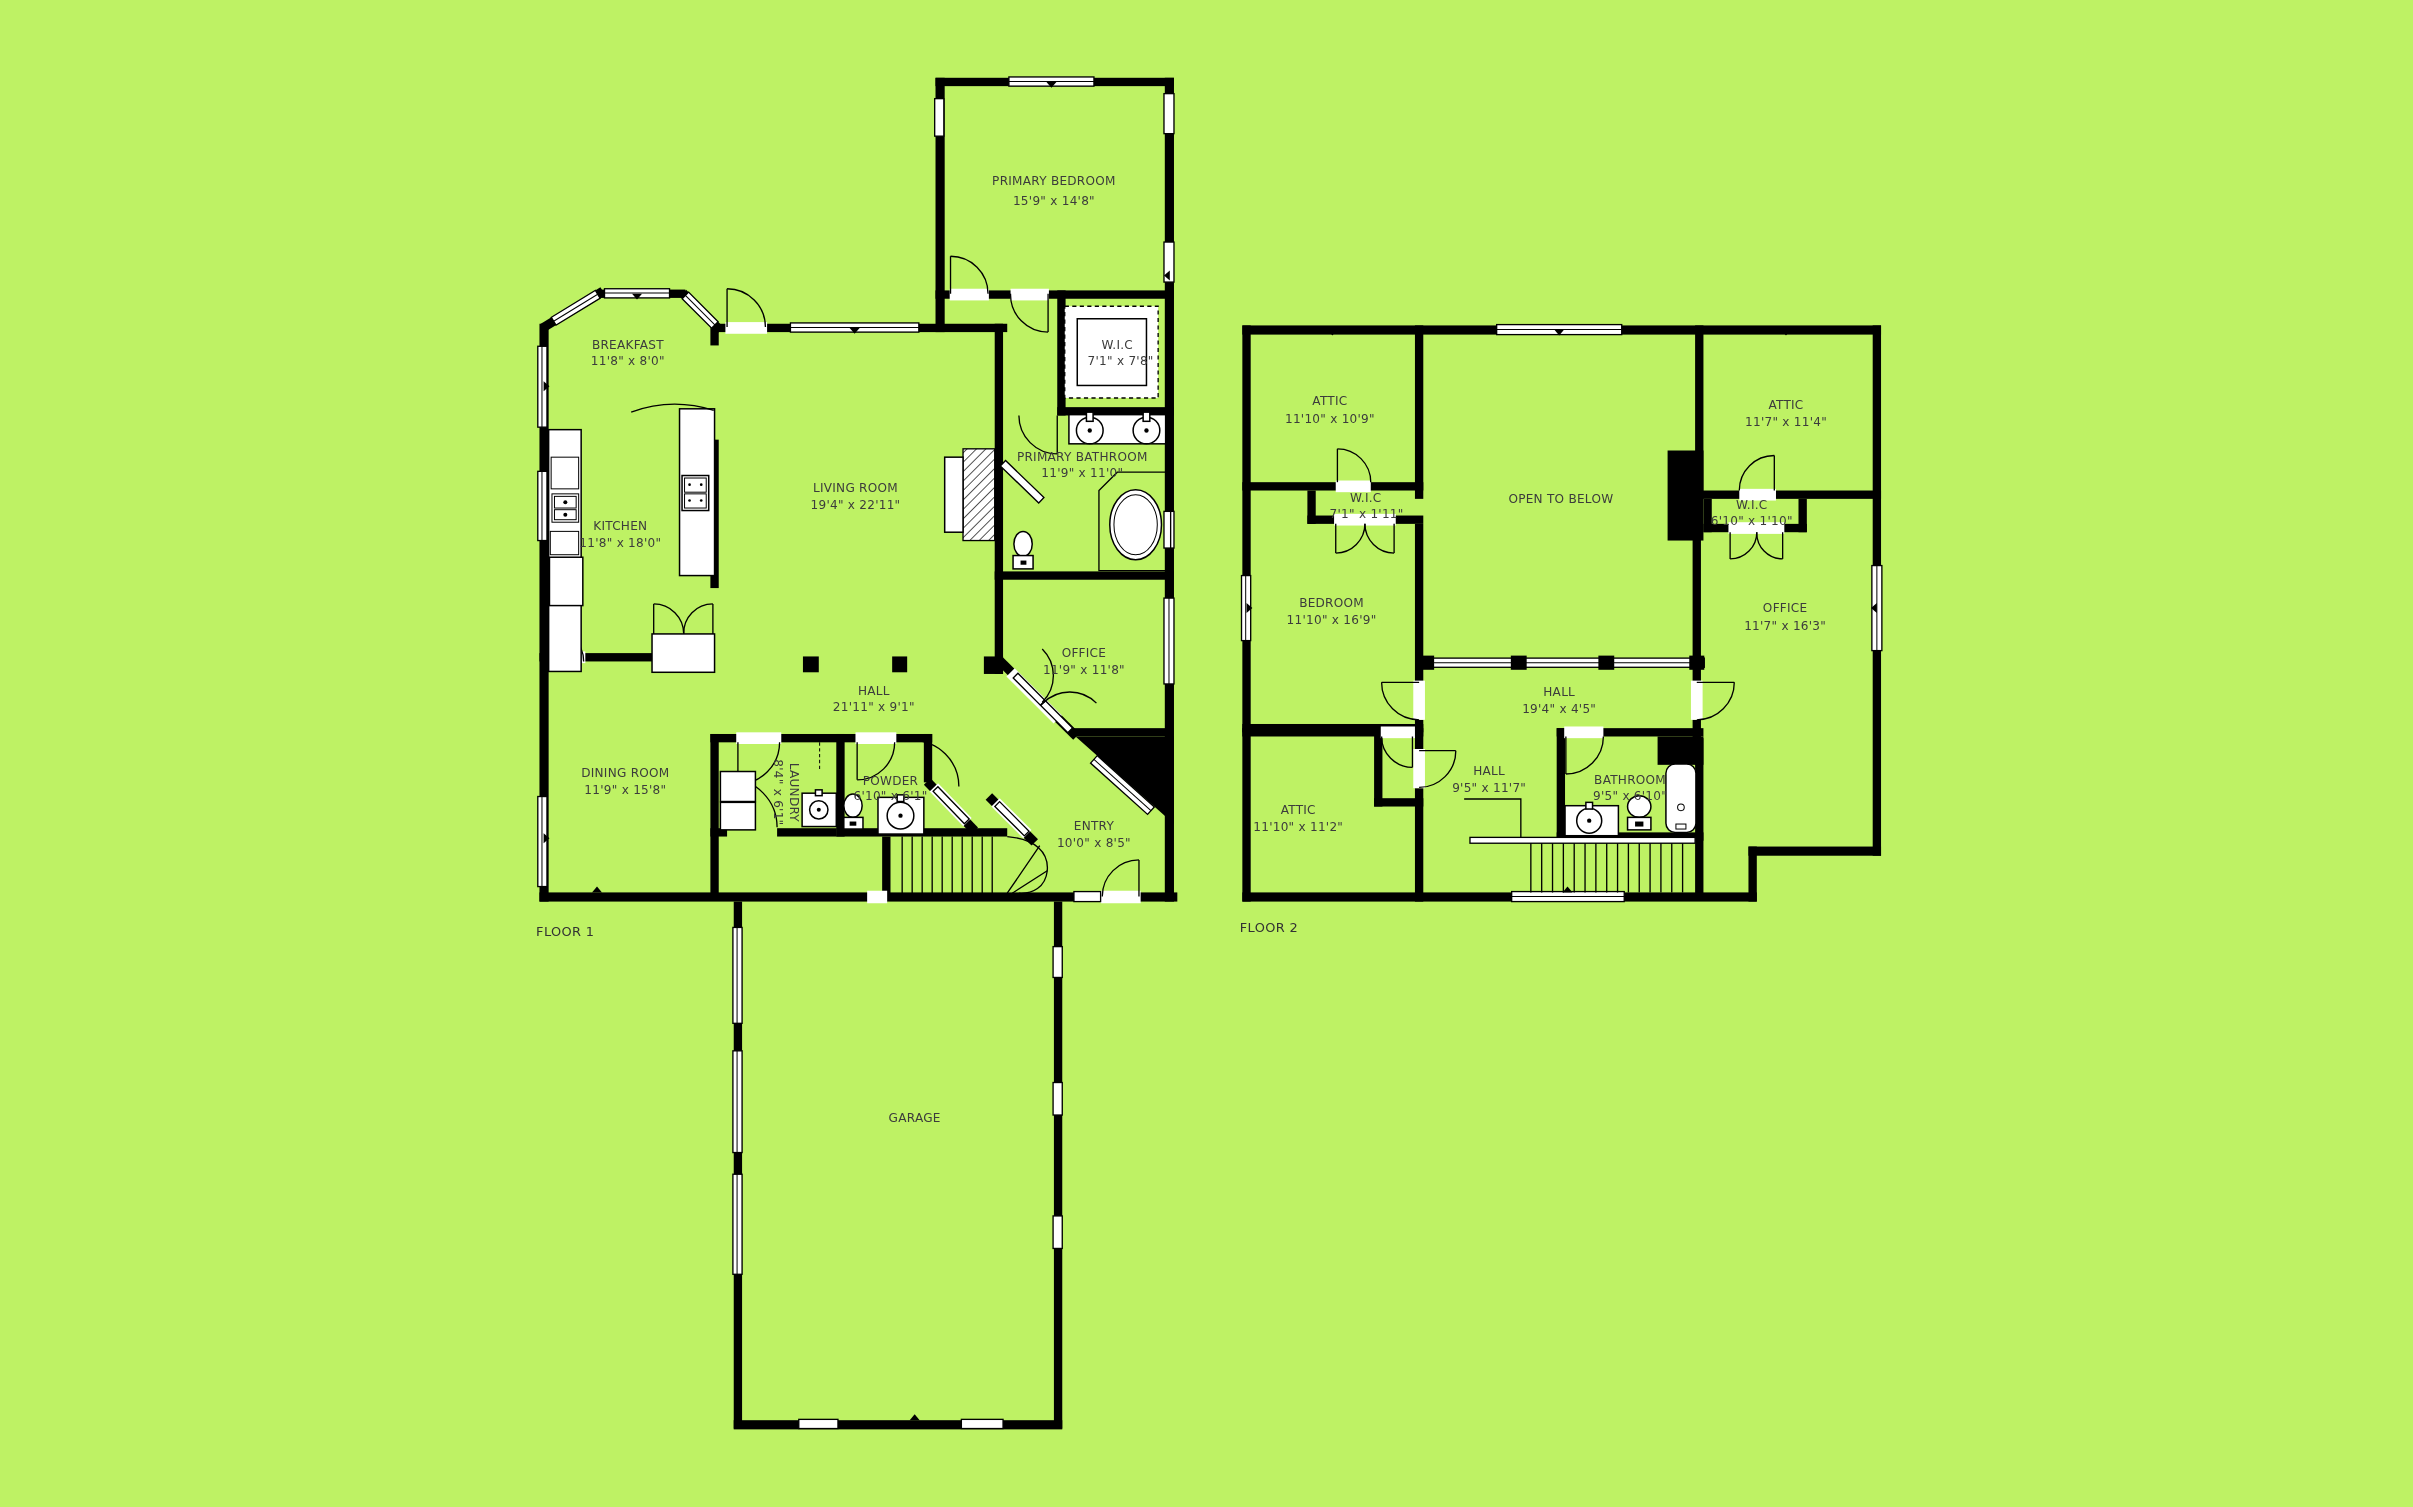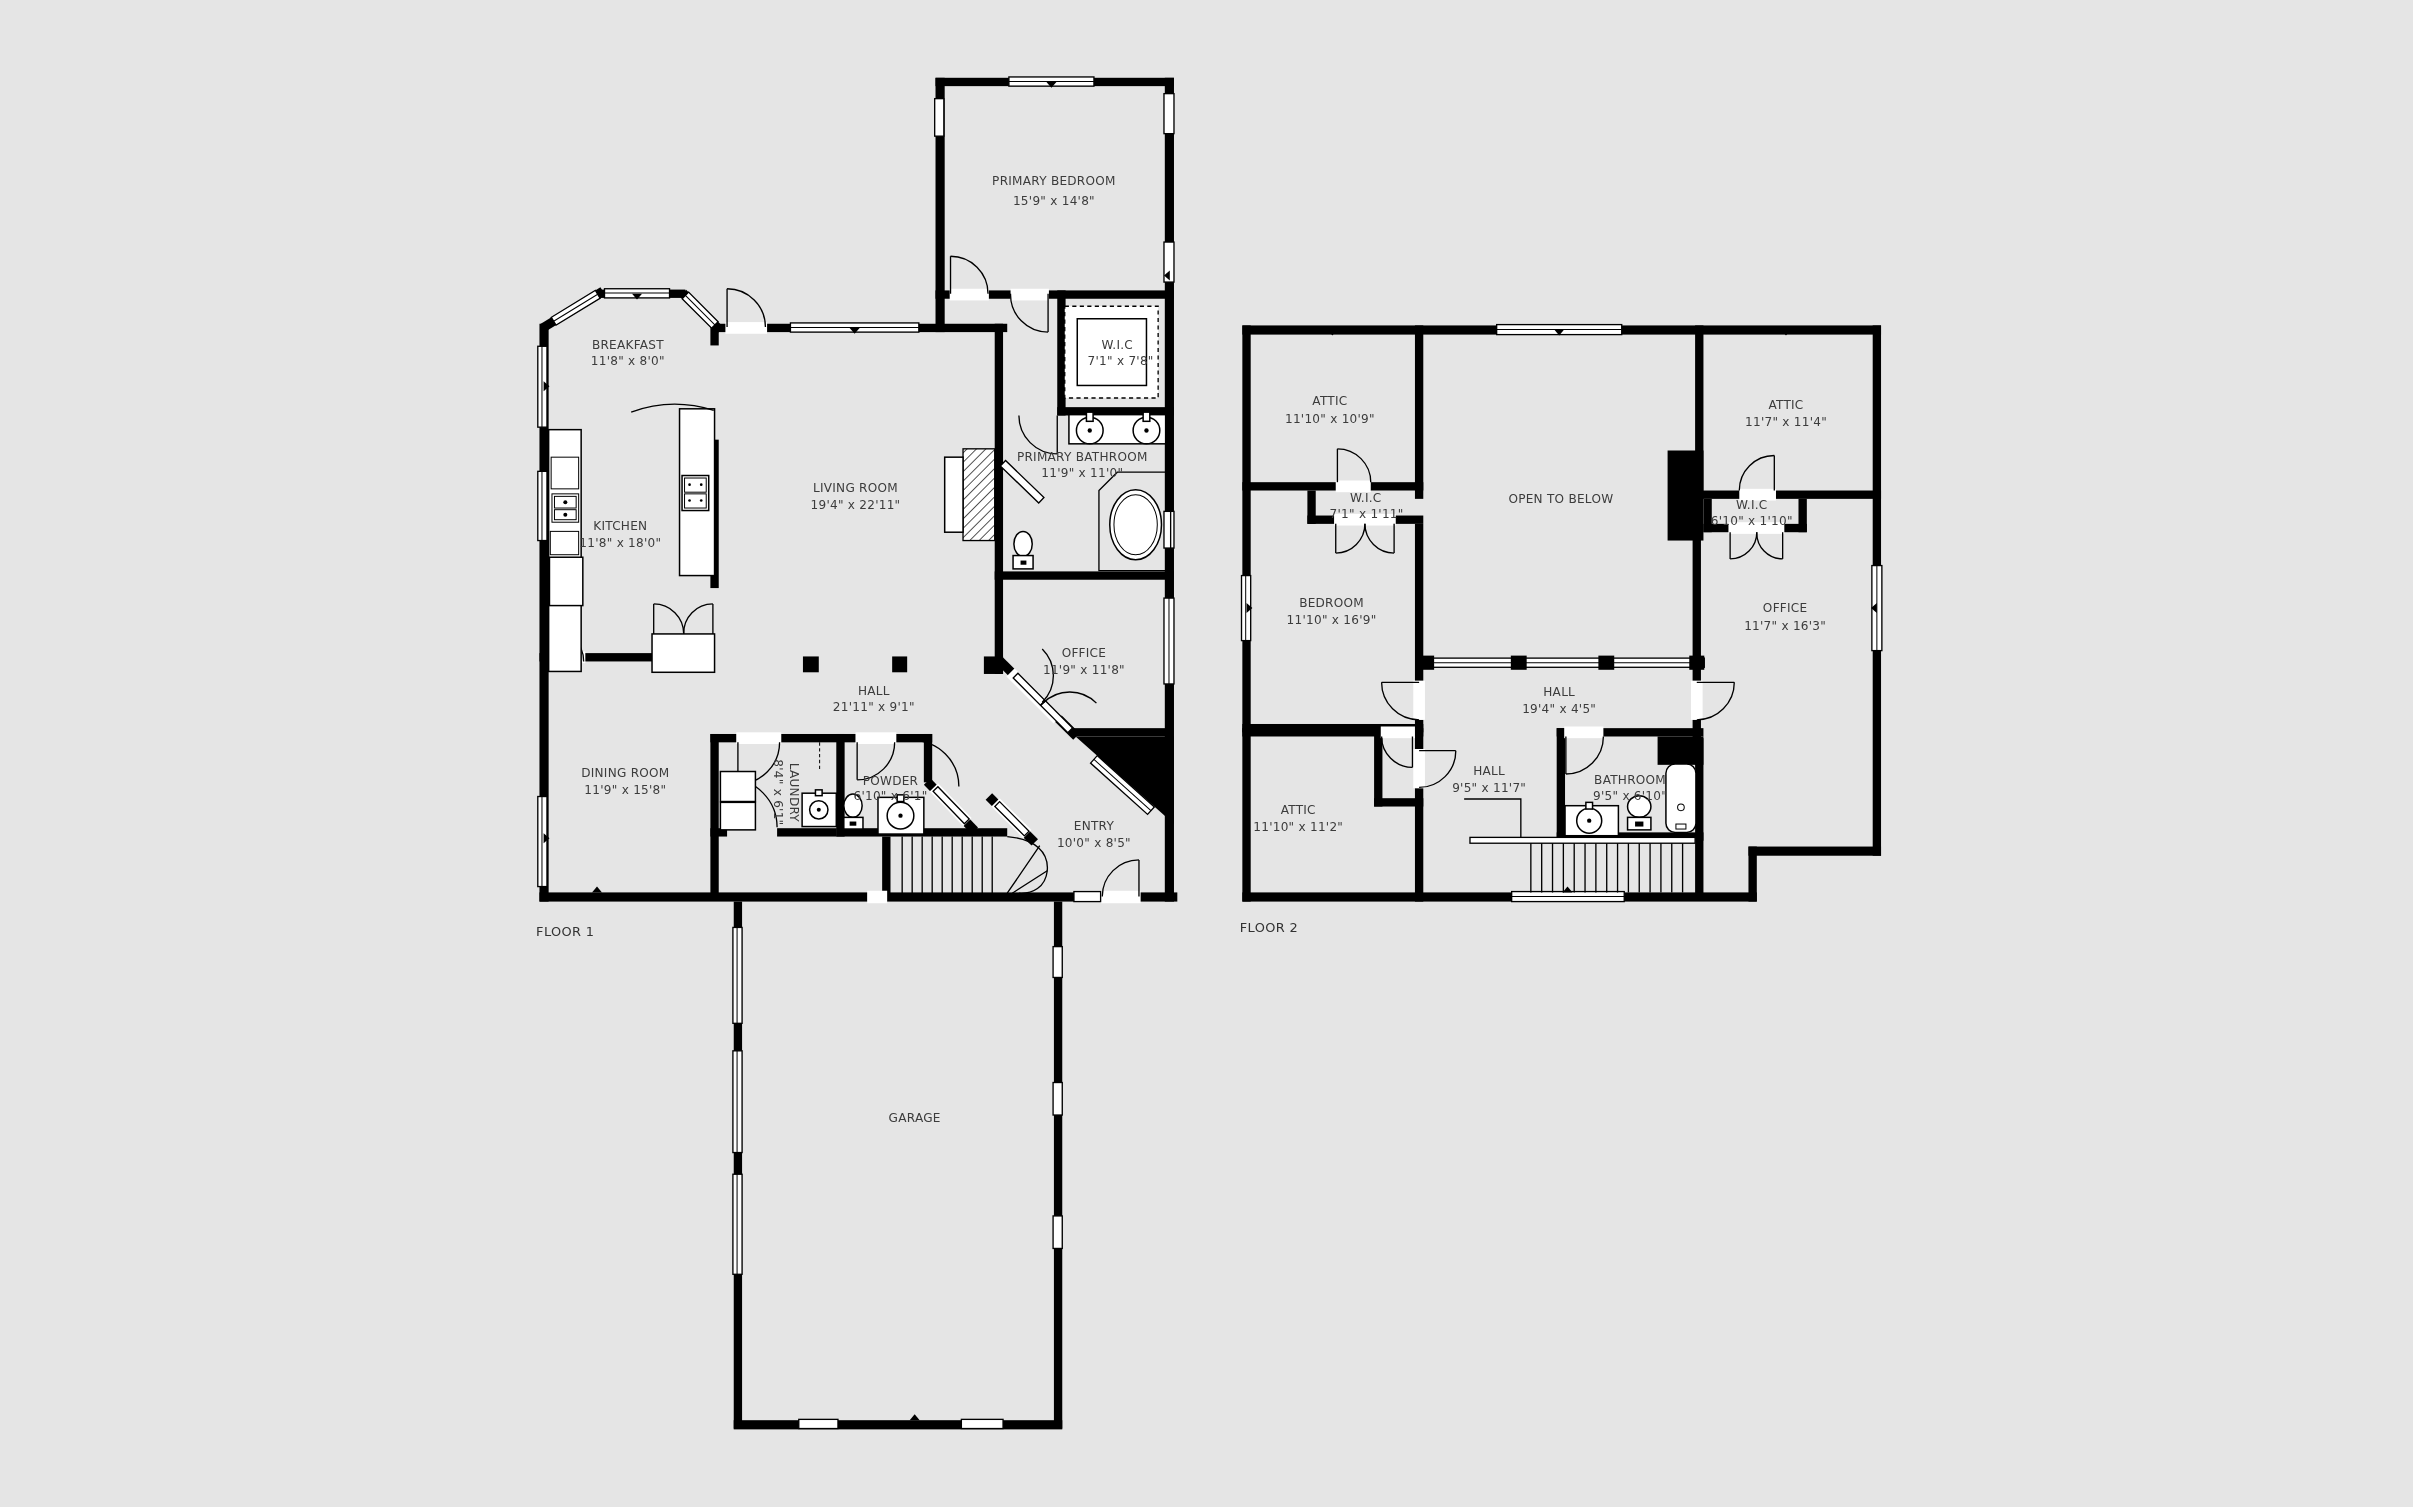--- a/index.html
+++ b/index.html
@@ -1,16 +1,16 @@
 <!DOCTYPE html>
 <html style="font-size:13.3px"><head>
 <meta charset="utf-8">
 <style>
   html,body{margin:0;padding:0;background:#fff;}
-  .canvas{position:relative;width:2413px;height:1508px;background:#e5e5e5;overflow:hidden;}
+  .canvas{position:relative;width:2413px;height:1508px;background:#bef264;overflow:hidden;}
   svg{display:block;}
   .wall{fill:#000;}
   .wline{stroke:#000;fill:none;}
   .gap{fill:#fff;}
   .win{fill:#fff;stroke:#000;stroke-width:1.6;}
   .thin{stroke:#000;stroke-width:1.6;fill:none;}
   .thin2{stroke:#000;stroke-width:1.2;fill:none;}
   .leaf{fill:#fff;stroke:#000;stroke-width:1.6;}
   .fx{fill:#fff;stroke:#000;stroke-width:1.8;}
   .dot{fill:#000;stroke:none;}

